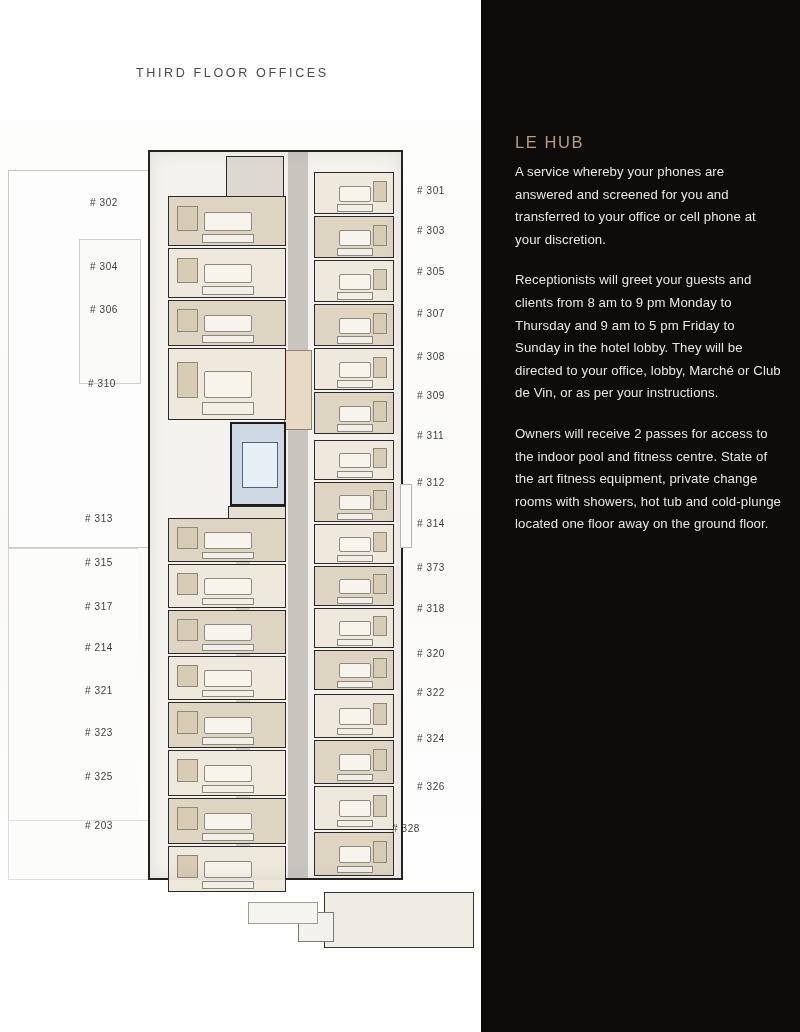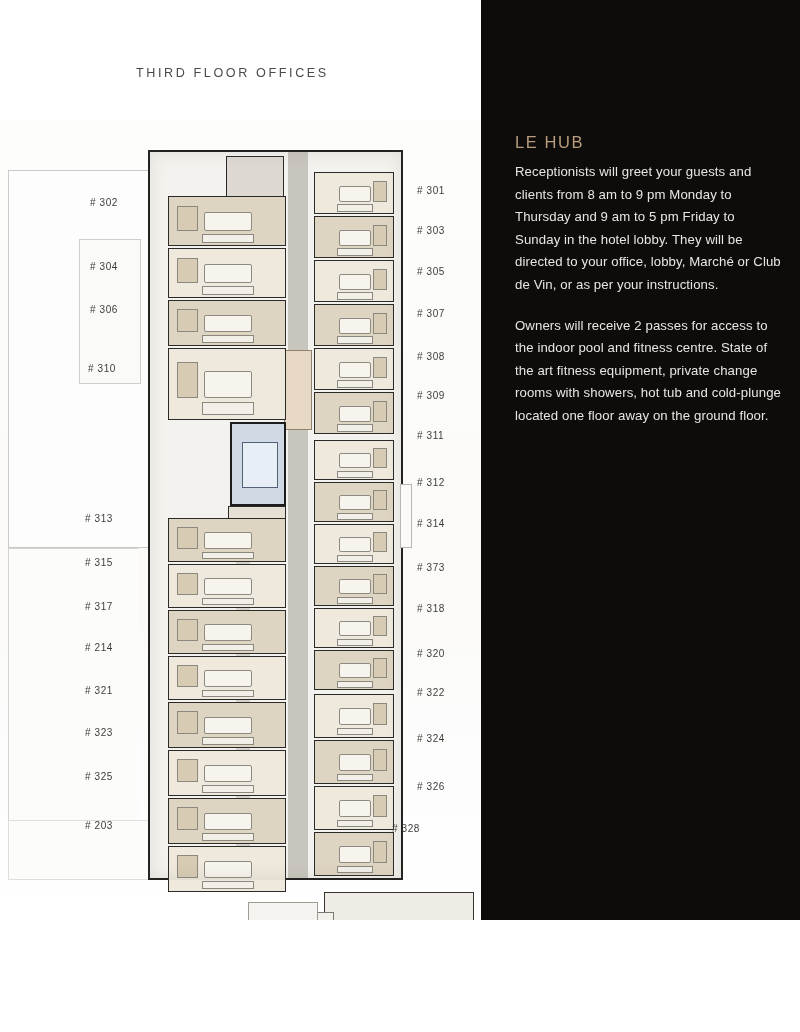--- a/index.html
+++ b/index.html
@@ -7,21 +7,21 @@
     margin: 0;
     padding: 0;
     width: 800px;
     height: 1032px;
     background: #ffffff;
     font-family: "Liberation Sans", sans-serif;
   }
   #page {
     position: relative;
     width: 800px;
-    height: 920px;
+    height: 1032px;
     overflow: hidden;
     background: #ffffff;
     text-decoration: underline;
   }
 
   
   .right-panel {
     position: absolute;
     top: 0;
     left: 481px;
@@ -475,21 +475,21 @@
       <div class="bottom-block3"></div>
     </div>
 
     <div class="shadow-strip"></div>
     <div class="right-tab"></div>
 
     <div id="labels-left">
         <div class="lbl" style="left: 90px; top: 77px;"># 302</div>
         <div class="lbl" style="left: 90px; top: 141px;"># 304</div>
         <div class="lbl" style="left: 90px; top: 184px; text-align: center;"># 306</div>
-        <div class="lbl" style="left: 88px; top: 243px;"># 310</div>
+        <div class="lbl" style="left: 88px; top: 258px;"># 310</div>
         <div class="lbl" style="left: 85px; top: 393px;"># 313</div>
         <div class="lbl" style="left: 85px; top: 437px;"># 315</div>
         <div class="lbl" style="left: 85px; top: 481px;"># 317</div>
         <div class="lbl" style="left: 85px; top: 522px;"># 214</div>
         <div class="lbl" style="left: 85px; top: 565px;"># 321</div>
         <div class="lbl" style="left: 85px; top: 607px;"># 323</div>
         <div class="lbl" style="left: 85px; top: 651px;"># 325</div>
         <div class="lbl" style="left: 85px; top: 700px;"># 203</div>
       </div>
     <div id="labels-right">
@@ -509,20 +509,21 @@
         <div class="lbl" style="left: 417px; top: 613px;"># 324</div>
         <div class="lbl" style="left: 417px; top: 661px;"># 326</div>
         <div class="lbl" style="left: 392px; top: 703px;"># 328</div>
       </div>
   </div>
 
   <div class="right-panel">
     <div class="panel-inner">
 
       <h2 class="panel-heading">LE HUB</h2>
+      <p class="panel-para">A service whereby your phones are answered and screened for you and transferred to your office or cell phone at your discretion.</p>
       <p class="panel-para">Receptionists will greet your guests and clients from 8 am to 9 pm Monday to Thursday and 9 am to 5 pm Friday to Sunday in the hotel lobby. They will be directed to your office, lobby, Marché or Club de Vin, or as per your instructions.</p>
 
       <p class="panel-para">Owners will receive 2 passes for access to the indoor pool and fitness centre. State of the art fitness equipment, private change rooms with showers, hot tub and cold-plunge located one floor away on the ground floor.</p>
 
     </div>
   </div>
 
 </div>
 
 </body></html>

